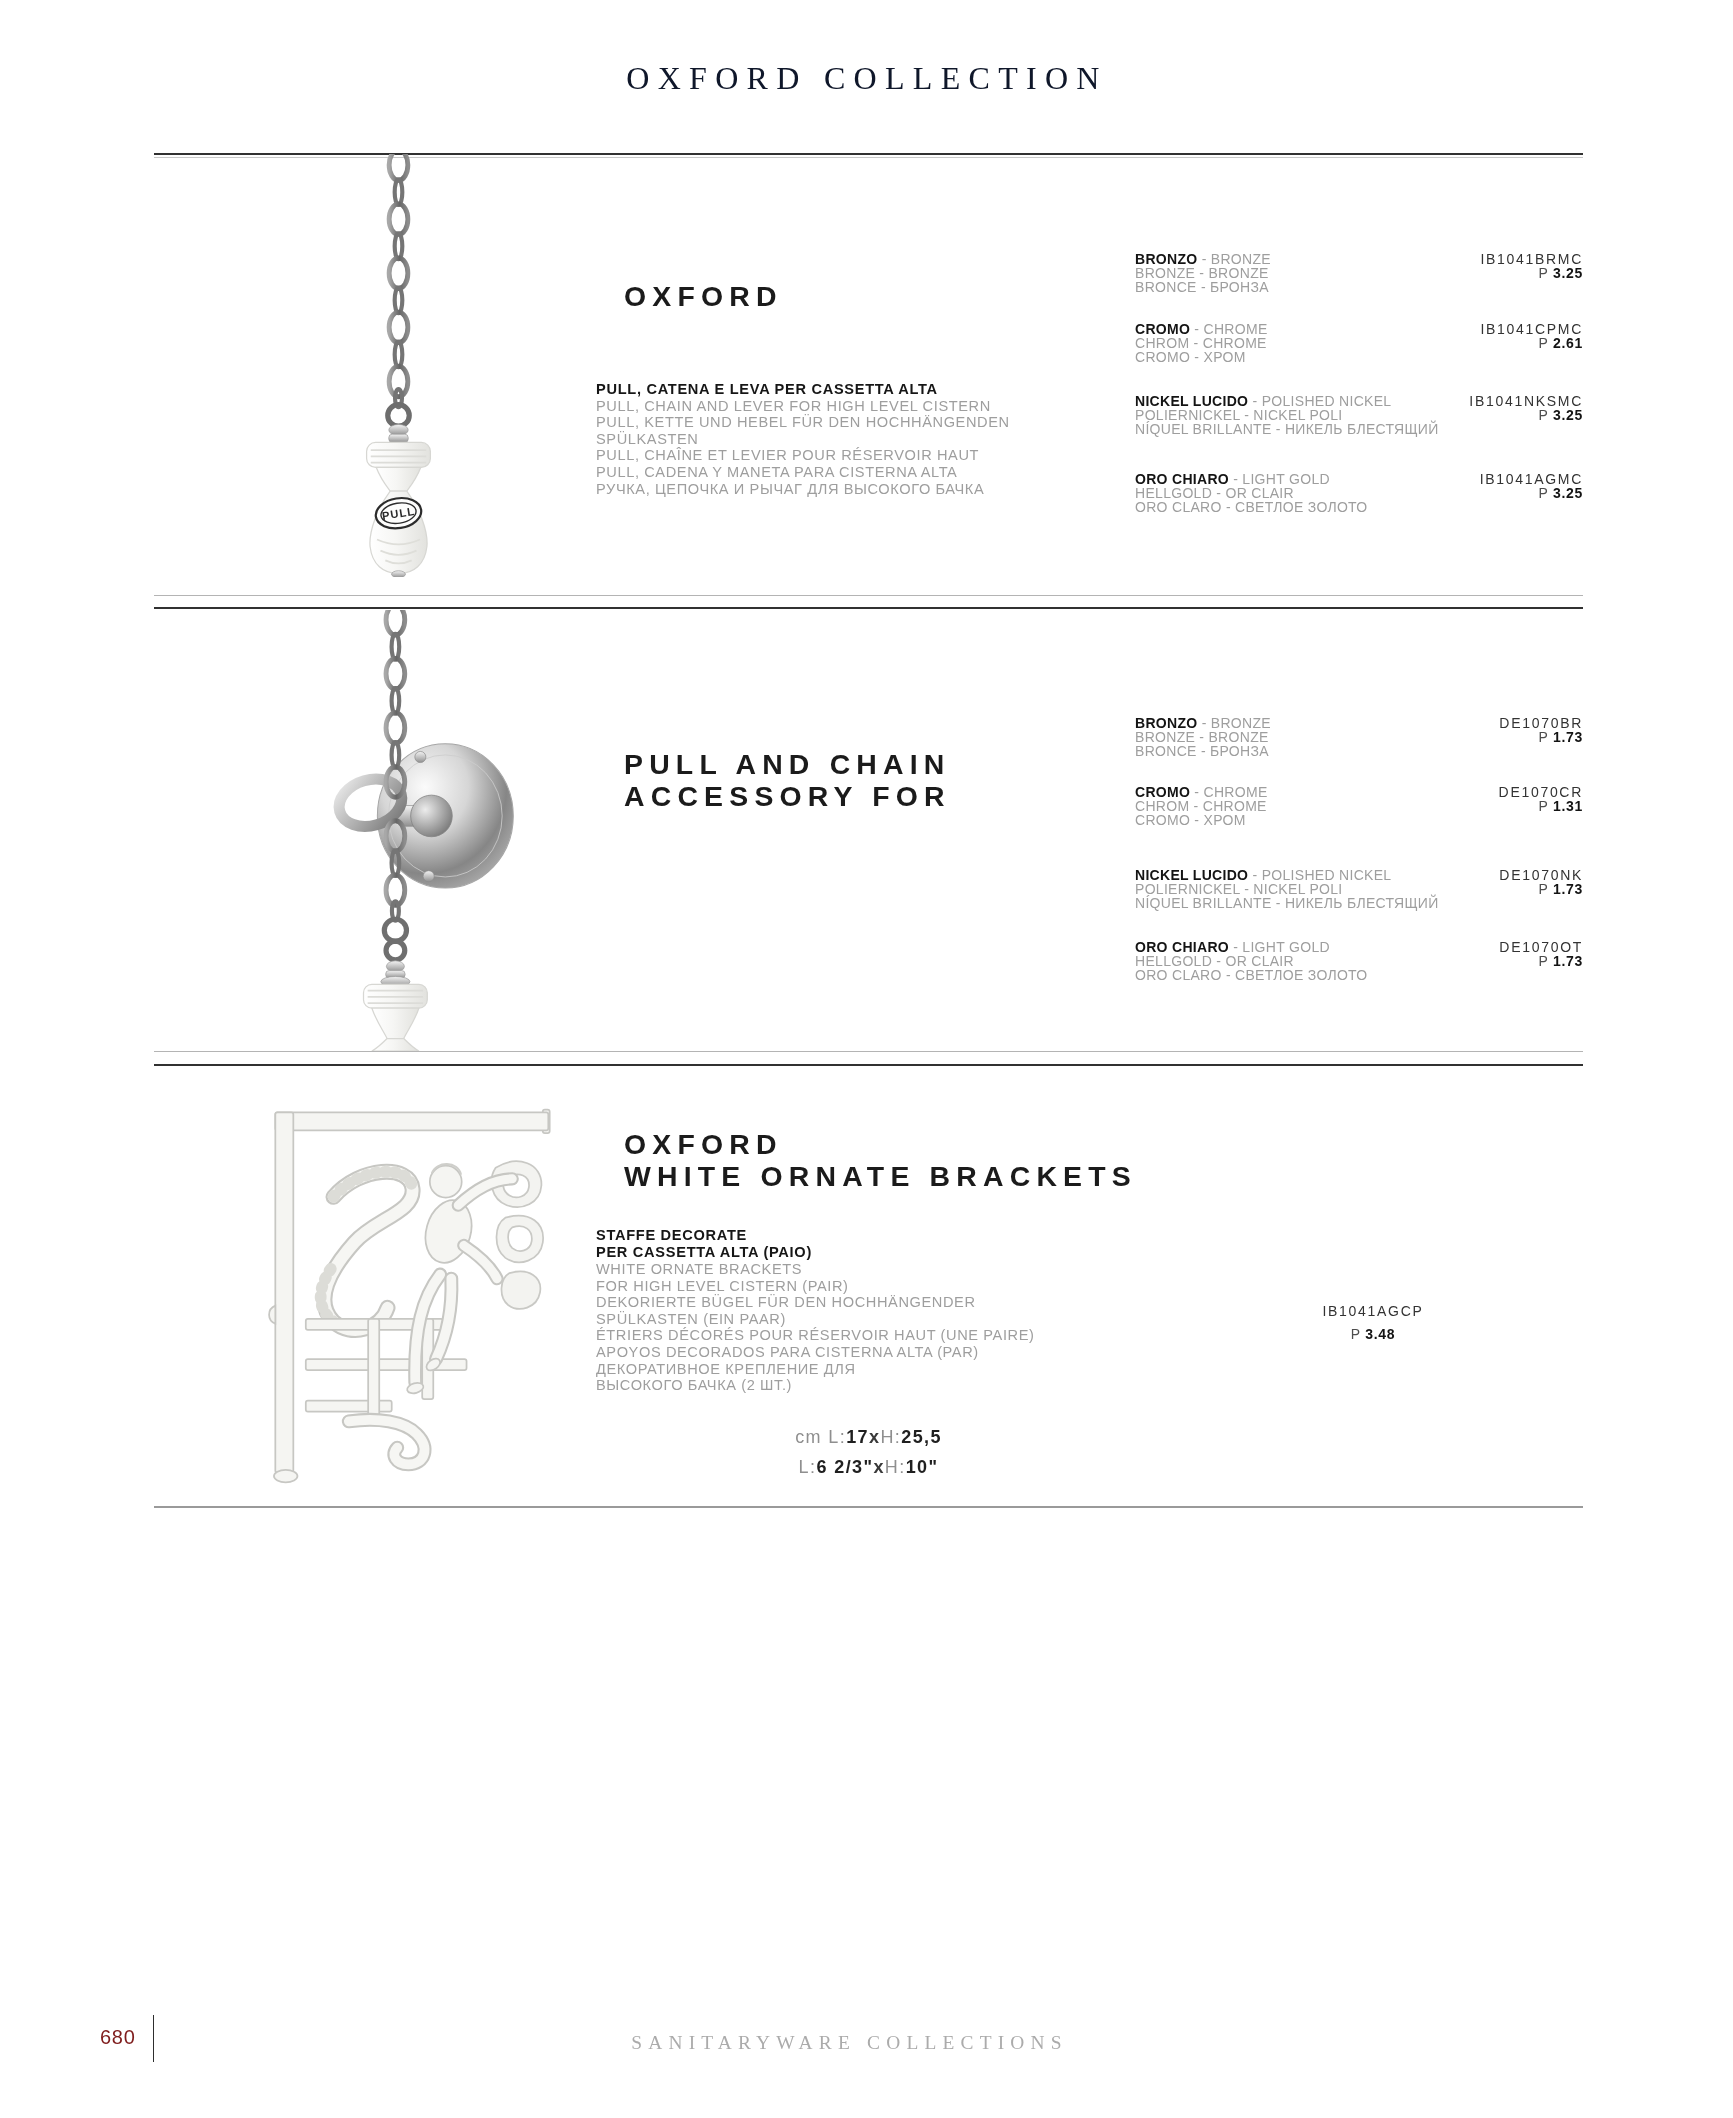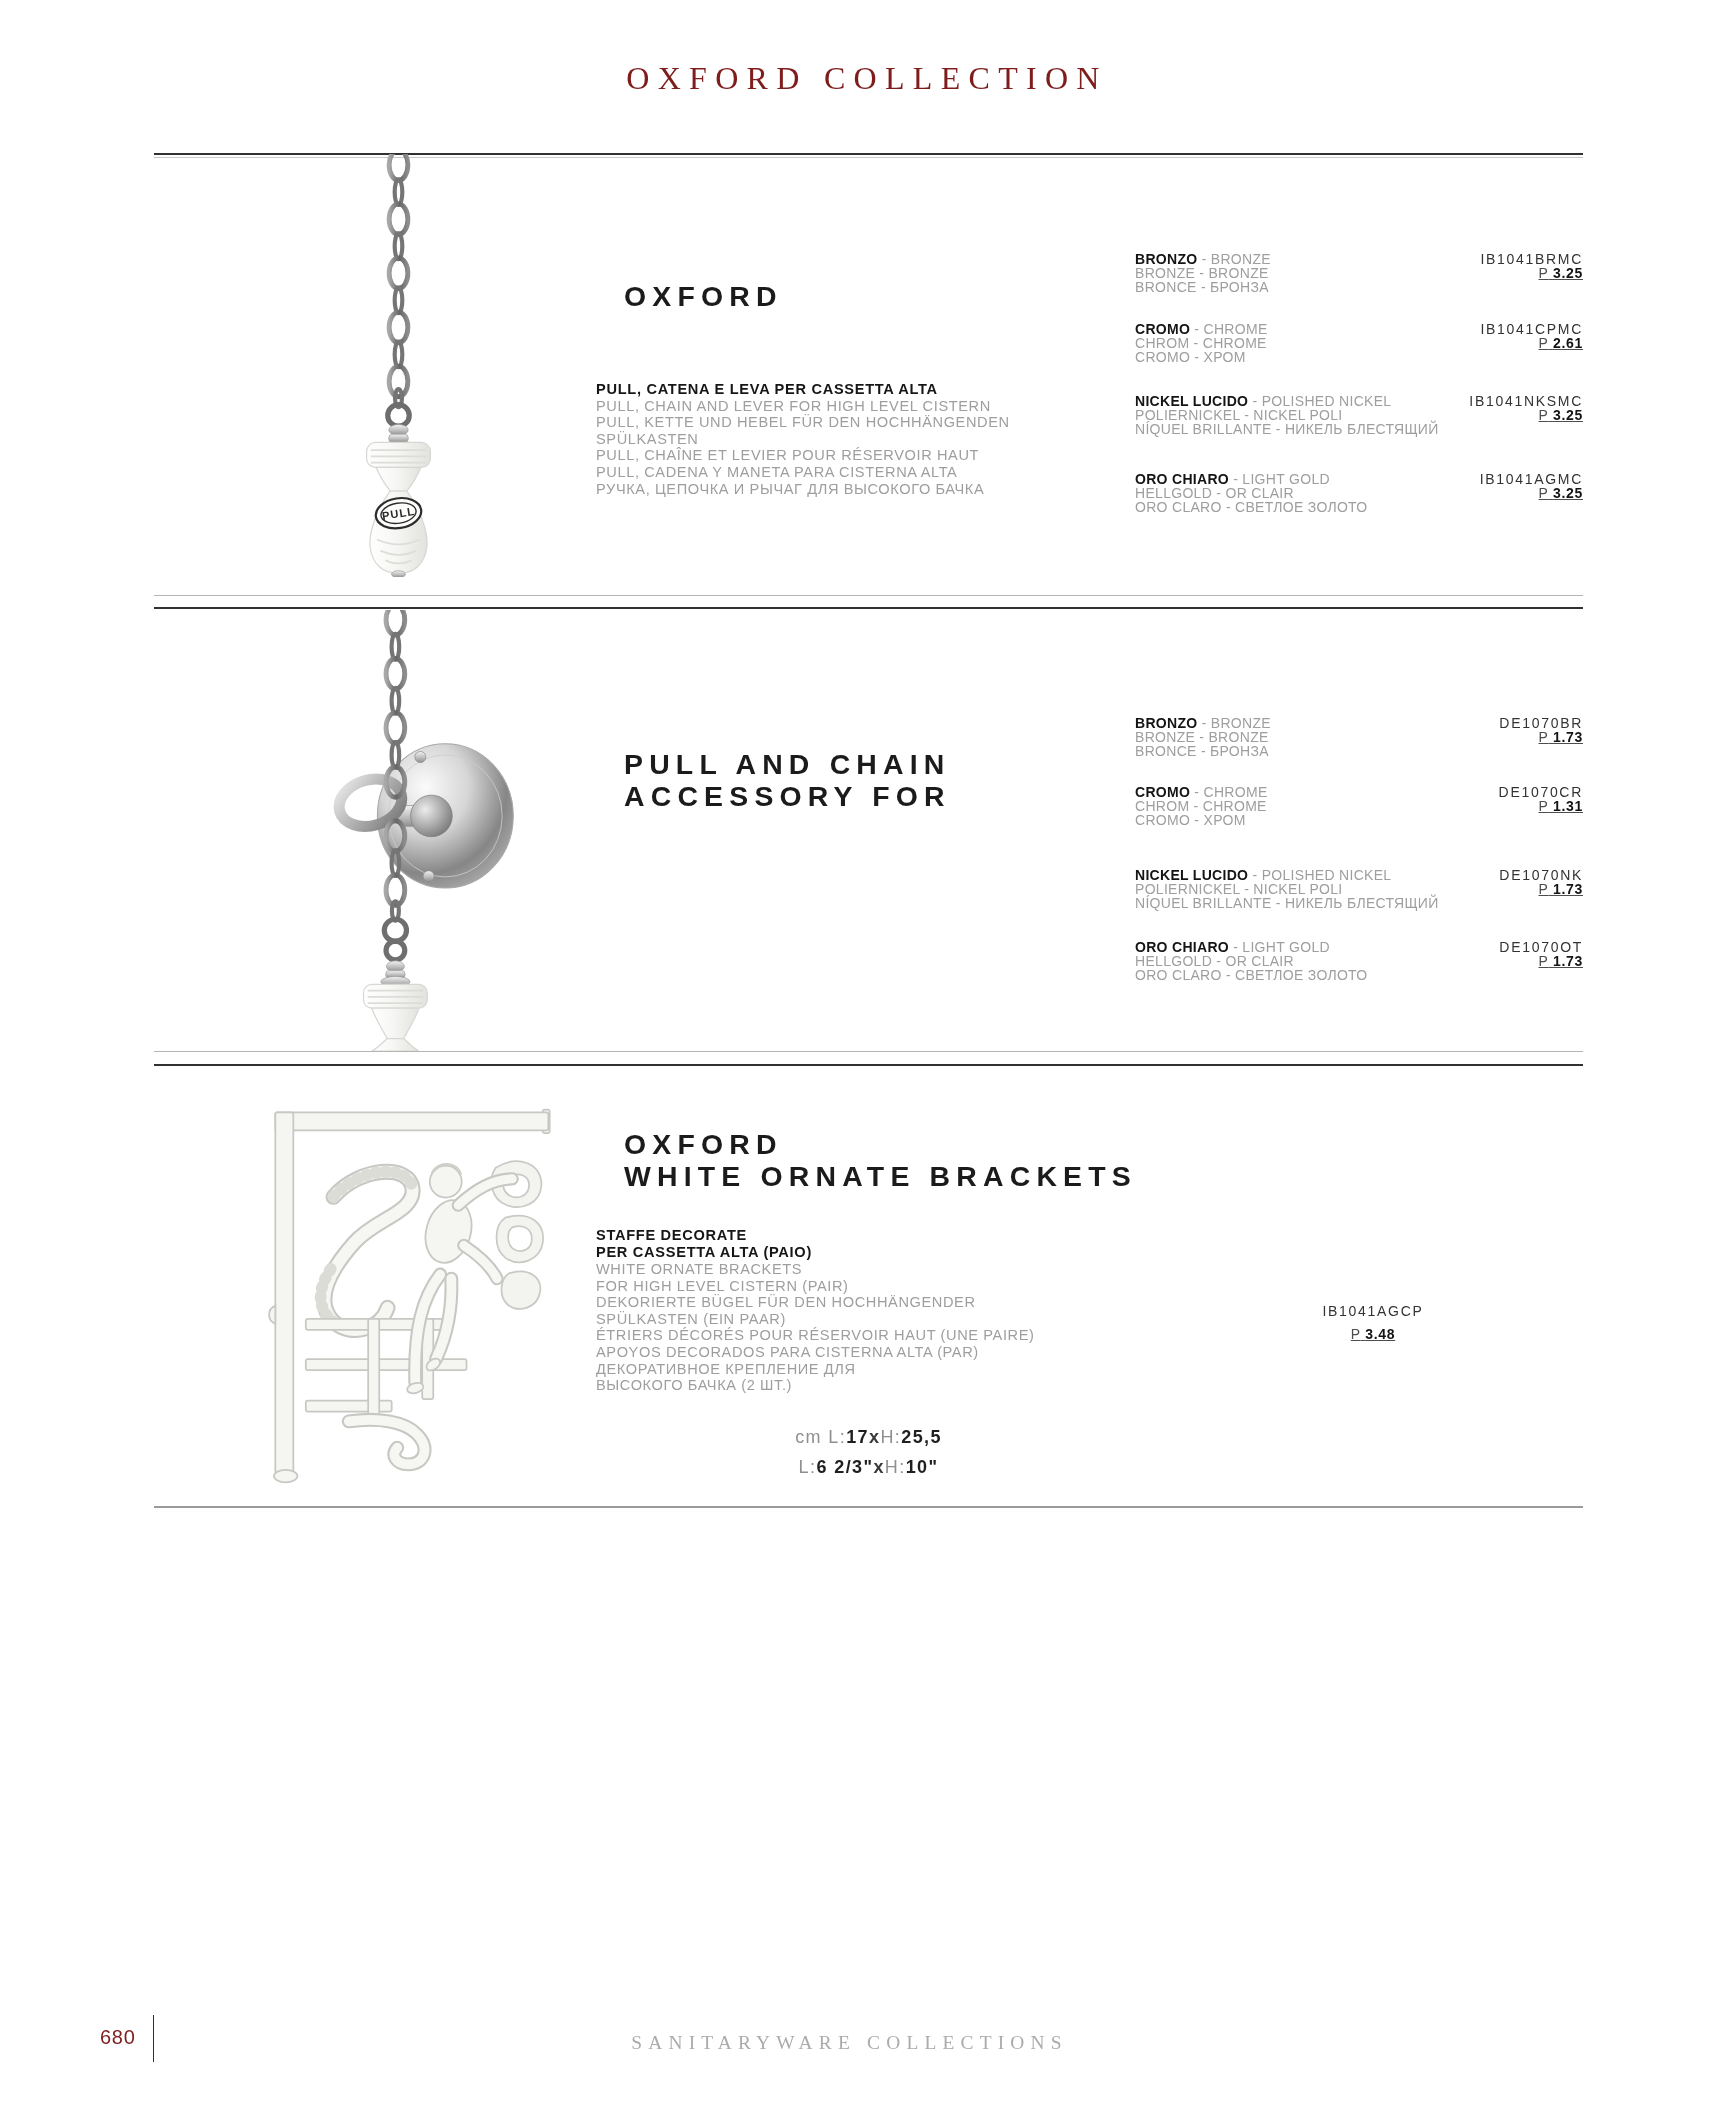--- a/index.html
+++ b/index.html
@@ -6,38 +6,38 @@
   #page{position:relative;width:1734px;height:2119px;background:#ffffff;overflow:hidden;
         font-family:"Liberation Sans",sans-serif;color:#1b1b1b;}
   .abs{position:absolute;}
   .rule{position:absolute;left:154px;width:1429px;}
   .rule-dark{height:2.1px;background:#313131;}
   .rule-gray{height:1.4px;background:#b4b4b4;}
   .rule-thin{height:0.7px;background:#c9c9c9;}
   .rule-mid{height:2.1px;background:#9a9a9a;}
 
   .page-header{position:absolute;left:0;top:60px;width:1734px;text-align:center;
-    font-family:"Liberation Serif",serif;font-size:32px;letter-spacing:8.3px;color:#7f1d1d;}
+    font-family:"Liberation Serif",serif;font-size:32px;letter-spacing:8.3px;color:#0f172a;}
 
   .section{position:absolute;left:0;width:1734px;}
 
   .sec-title{position:absolute;left:624px;width:490px;text-align:left;
     font-size:28.4px;font-weight:700;letter-spacing:6.2px;line-height:32px;color:#1b1b1b;white-space:nowrap;}
   .desc{position:absolute;left:596px;width:545px;text-align:left;
     font-size:14.6px;line-height:16.6px;letter-spacing:0.6px;color:#9e9e9e;}
   .desc .b{color:#161616;font-weight:700;letter-spacing:0.7px;}
 
   .fin-col{position:absolute;left:1135px;width:448px;}
   .finish{position:absolute;left:0;width:100%;height:49px;}
   .fin-l{position:absolute;left:0;top:0;font-size:14px;line-height:14.2px;color:#9e9e9e;letter-spacing:0.3px;white-space:nowrap;}
   .fin-l .nm{color:#141414;font-weight:700;}
   .fin-l .sfx{margin-left:4.2px;}
   .fin-r{position:absolute;right:0;top:0;text-align:right;}
   .code{font-size:14px;line-height:14.2px;letter-spacing:1.7px;color:#333333;white-space:nowrap;}
-  .price{font-size:14px;line-height:14.2px;color:#4d4d4d;letter-spacing:0.7px;white-space:nowrap;text-decoration:underline;}
+  .price{font-size:14px;line-height:14.2px;color:#4d4d4d;letter-spacing:0.7px;white-space:nowrap;}
   .price .v{font-weight:700;color:#141414;}
 
   .code-blk{position:absolute;left:1269px;width:208px;text-align:center;}
   .code-blk .code{letter-spacing:1.7px;}
   .code-blk .price{margin-top:8.3px;}
 
   .dims{position:absolute;left:596px;width:545px;text-align:center;
     font-size:18px;line-height:21px;color:#8f8f8f;letter-spacing:1.4px;white-space:nowrap;}
   .dims .dv{color:#1f1f1f;font-weight:700;}
   .dims .dx{color:#3a3a3a;font-weight:600;}

